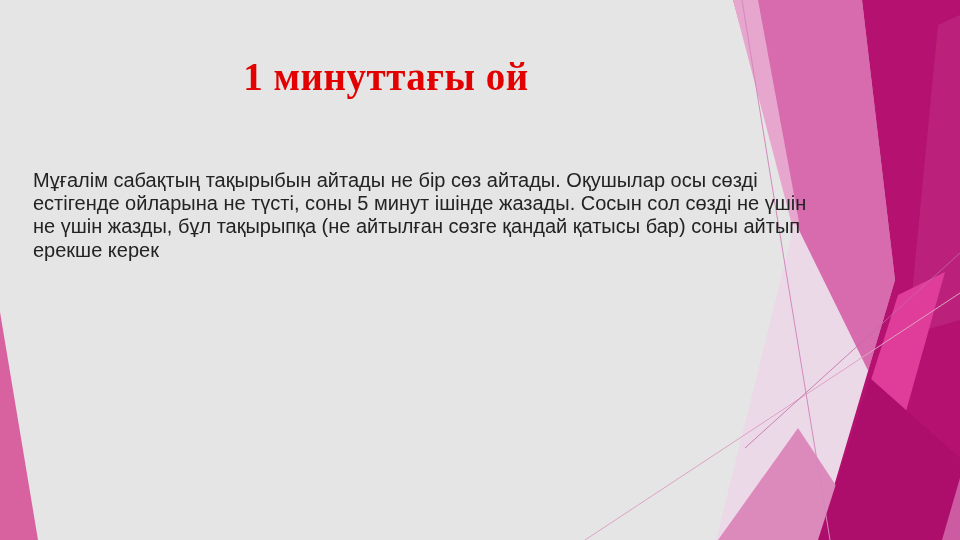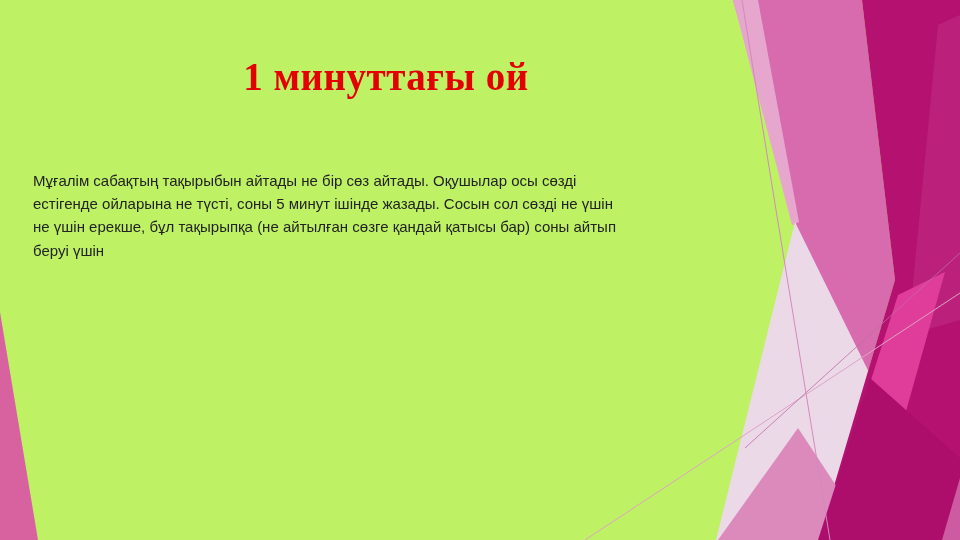--- a/index.html
+++ b/index.html
@@ -5,21 +5,21 @@
   html, body {
     margin: 0;
     padding: 0;
     background: #ffffff;
     font-family: "Liberation Sans", sans-serif;
   }
   .slide {
     position: relative;
     width: 960px;
     height: 540px;
-    background: #bef264;
+    background: #e5e5e5;
     overflow: hidden;
   }
   .decor {
     position: absolute;
     inset: 0;
     width: 960px;
     height: 540px;
     pointer-events: none;
   }
   .title {
@@ -34,21 +34,21 @@
     line-height: 46px;
     color: #e30000;
     letter-spacing: 0.5px;
   }
   .body-text {
     position: absolute;
     left: 33px;
     top: 169px;
     width: 700px;
     font-family: "Liberation Sans", sans-serif;
-    font-size: 15px;
+    font-size: 20px;
     line-height: 23.2px;
     color: #232323;
   }
   .body-text .line {
     white-space: nowrap;
   }
 </style>
 </head>
 <body>
 
@@ -79,17 +79,17 @@
     <line x1="745" y1="448" x2="960" y2="253" stroke="#c06ba4" stroke-width="1" opacity="0.8"></line>
 
     <polygon points="0,312 38,540 0,540" fill="#d8619f"></polygon>
   </svg>
 
   <div class="title">1 минуттағы ой</div>
 
   <div class="body-text">
     <div class="line">Мұғалім сабақтың тақырыбын айтады не бір сөз айтады. Оқушылар осы сөзді</div>
     <div class="line">естігенде ойларына не түсті, соны 5 минут ішінде жазады. Сосын сол сөзді не үшін</div>
-    <div class="line">не үшін ерекше, бұл тақырыпқа (не айтылған сөзге қандай қатысы бар) соны айтып</div>
-    <div class="line">беруі үшін</div>
+    <div class="line">не үшін жазды, бұл тақырыпқа (не айтылған сөзге қандай қатысы бар) соны айтып</div>
+    <div class="line">ерекше керек</div>
   </div>
 
 </div>
 
 </body></html>

